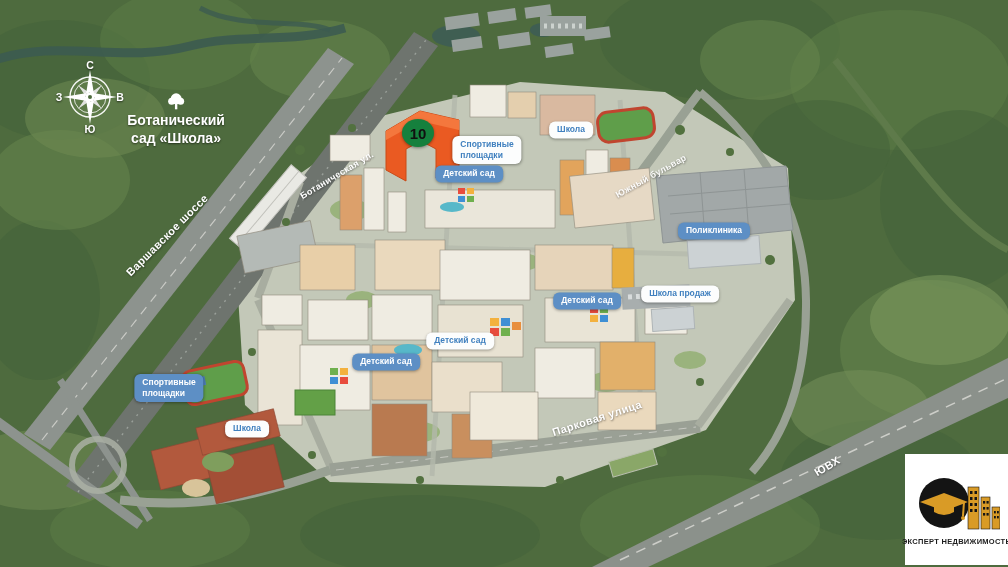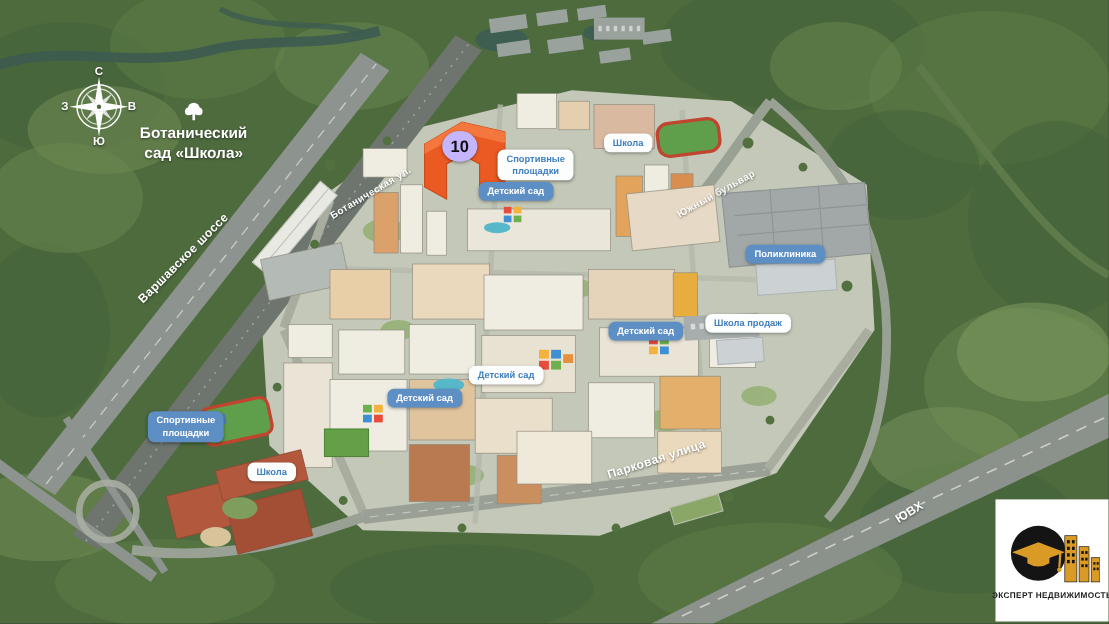--- a/index.html
+++ b/index.html
@@ -1,34 +1,34 @@
 <!DOCTYPE html>
 <html><head>
 <meta charset="utf-8">
 <style>
   html,body{margin:0;padding:0;background:#222;}
   .stage{position:relative;width:1008px;height:567px;overflow:hidden;
          font-family:"Liberation Sans",sans-serif;background:#4e6b3e;}
   .stage svg.map{position:absolute;left:0;top:0;z-index:0;}
   .ov{position:absolute;transform:translate(-50%,-50%);z-index:6;}
   .pill{border-radius:6px;padding:3px 8px;font-size:8.5px;font-weight:bold;
-        text-align:center;line-height:1.3;white-space:nowrap;
+        text-align:left;line-height:1.3;white-space:nowrap;
         box-shadow:0 1px 3px rgba(0,0,0,.35);}
   .pill .ln{display:block;}
   .pill.w{background:#fcfdfd;color:#4080bf;}
   .pill.w.nv{color:#23486e;}
   .pill.w.dk{color:#4a4a4a;font-weight:bold;}
   .pill.b{background:#5d8fc5;color:#fff;}
   .plain-label{z-index:6;color:#fff;font-size:14px;font-weight:bold;text-align:center;
         line-height:1.3;text-shadow:0 1px 2px rgba(0,0,0,.55);white-space:nowrap;}
   .plain-label .ln{display:block;}
   .street{position:absolute;z-index:5;color:#fff;font-weight:bold;
         text-shadow:0 1px 2px rgba(0,0,0,.5);white-space:nowrap;letter-spacing:.4px;}
   .badge{position:absolute;z-index:7;width:32px;height:28px;border-radius:50%;
-        background:#c4b5fd;color:#101010;display:flex;align-items:center;justify-content:center;
+        background:#15803d;color:#101010;display:flex;align-items:center;justify-content:center;
         font-size:15px;font-weight:600;transform:translate(-50%,-50%);
         box-shadow:0 1px 3px rgba(0,0,0,.4);}
   .compass{position:absolute;left:52px;top:58px;width:76px;height:78px;z-index:6;}
   .compass .pt{position:absolute;color:#fff;font-size:10.5px;font-weight:bold;
         text-shadow:0 1px 2px rgba(0,0,0,.6);transform:translate(-50%,-50%);}
   .tree-ico{display:block;margin:0 auto 1px auto;}
   .logo-box{position:absolute;left:905px;top:454px;width:103px;height:111px;z-index:8;
         background:#fff;display:flex;flex-direction:column;align-items:center;
         justify-content:center;gap:2px;}
   .logo-text{font-size:7.5px;font-weight:800;color:#1d1d1d;letter-spacing:.3px;

